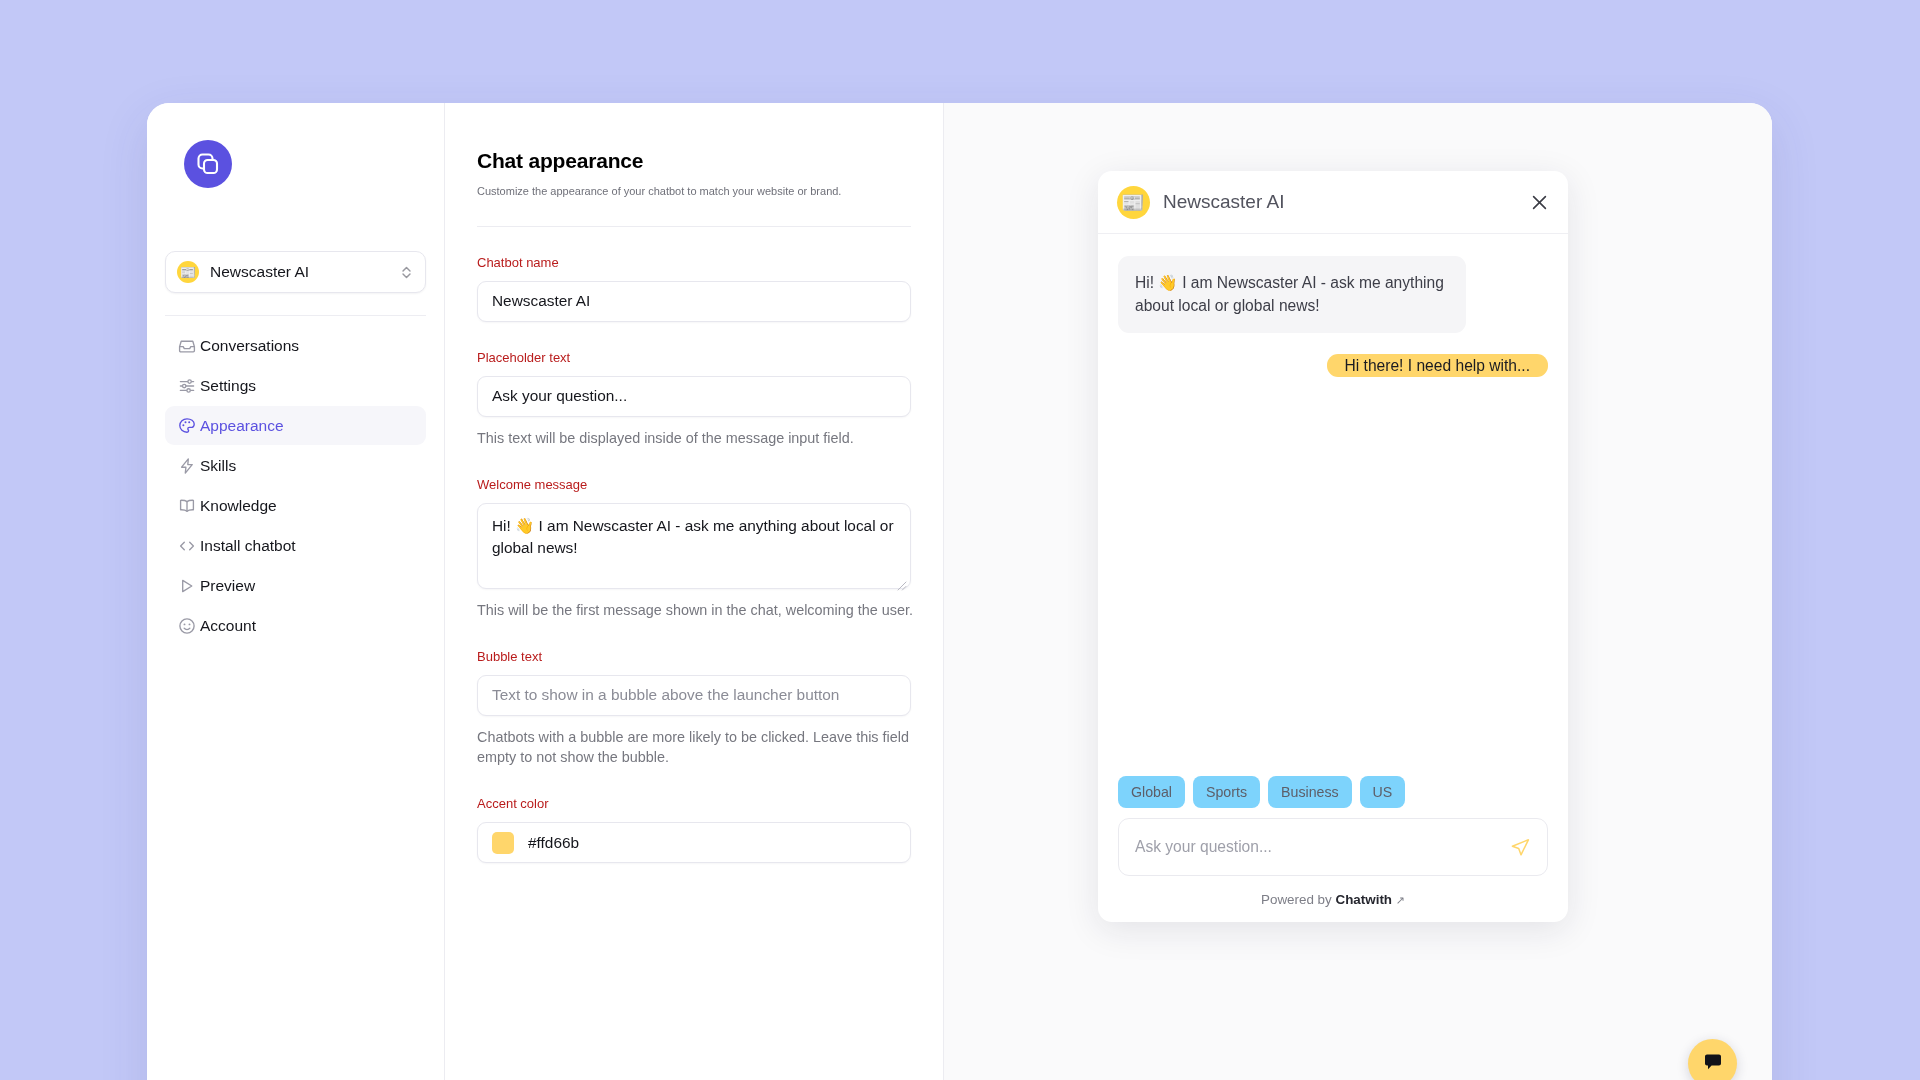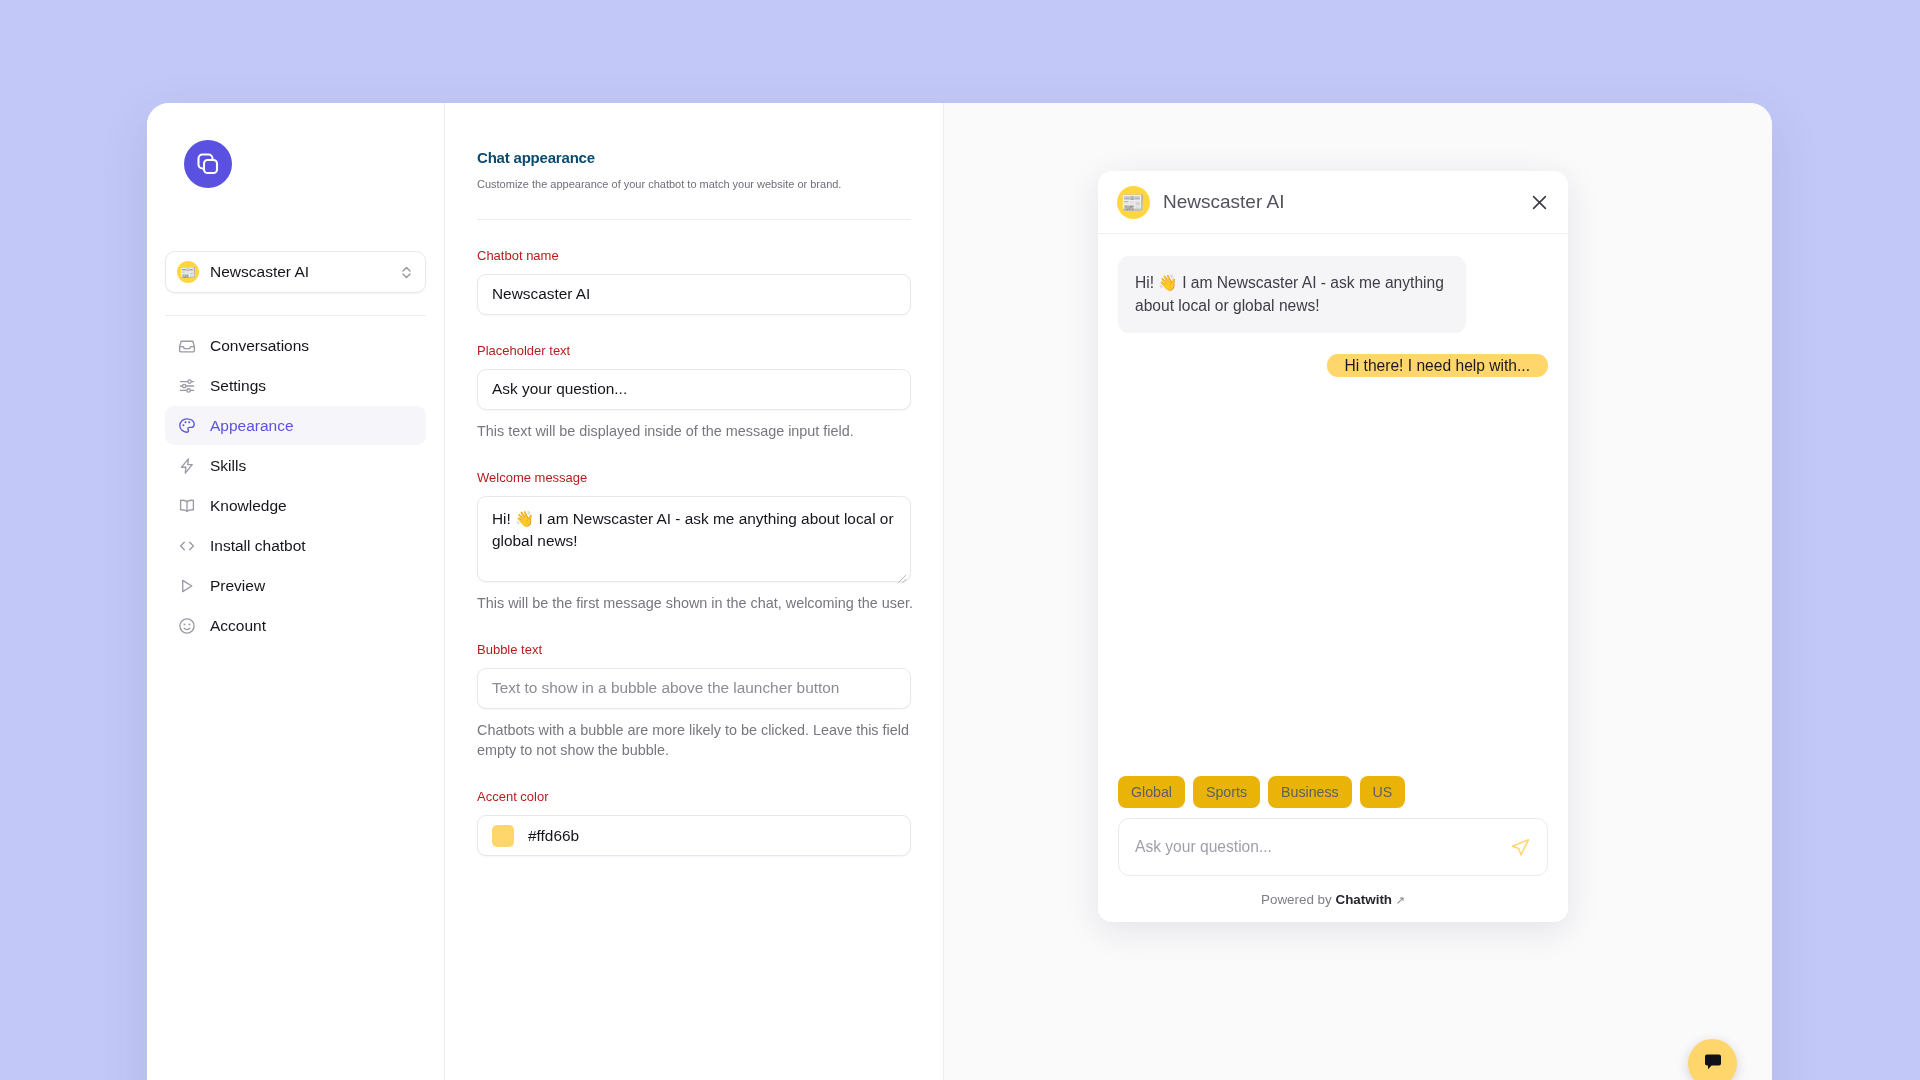--- a/index.html
+++ b/index.html
@@ -87,42 +87,42 @@
     height: 1px;
     background: #ededf2;
     margin: 22px 0 10px 0;
   }
 
   .nav { display: flex; flex-direction: column; gap: 1px; }
 
   .nav-item {
     display: flex;
     align-items: center;
-    gap: 14px;
+    gap: 4px;
     height: 39px;
     padding: 0 12px;
     border-radius: 9px;
     color: #15161c;
     font-size: 15.5px;
     cursor: pointer;
     text-decoration: none;
   }
   .nav-item .nav-icon { color: #9a9aa6; display: flex; width: 19px; justify-content: center; }
   .nav-item.active { background: #f6f6fa; color: #5b51e0; }
   .nav-item.active .nav-icon { color: #5b51e0; }
 
   
   .main {
     flex: 0 0 498px;
     width: 498px;
     padding: 46px 0 0 32px;
     background: #fff;
     overflow: hidden;
   }
-  .page-title { font-size: 15px; font-weight: bold; color: #0c4a6e; letter-spacing: -0.2px; }
+  .page-title { font-size: 21px; font-weight: bold; color: #000000; letter-spacing: -0.2px; }
   .page-sub {
     margin-top: 11px;
     font-size: 11px;
     line-height: 1.44;
     color: #6f7079;
     max-width: 420px;
   }
   .main-divider { height: 1px; background: #ececf1; margin: 26px 0 0 0; width: 434px; }
 
   .field { margin-top: 28px; width: 434px; }
@@ -230,21 +230,21 @@
     margin-top: 21px;
     background: #ffd66b;
     color: #1a1b22;
     padding: 0 18px;
     width: fit-content;
   }
 
   .chat-footer { padding: 0 20px 0 20px; }
   .chips { display: flex; gap: 8px; margin-bottom: 10px; }
   .chip {
-    background: #eab308;
+    background: #7dd3fc;
     color: #5d5e68;
     font-size: 14.2px;
     padding: 8px 13px;
     border-radius: 8px;
     cursor: pointer;
   }
   .chat-input {
     height: 58px;
     border: 1px solid #eaeaef;
     border-radius: 11px;

